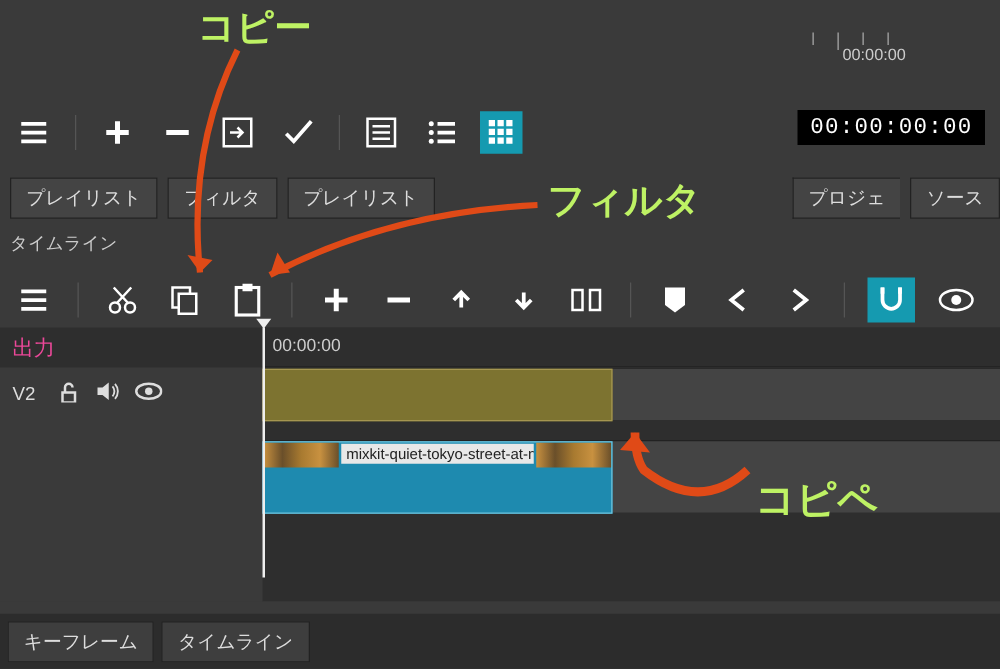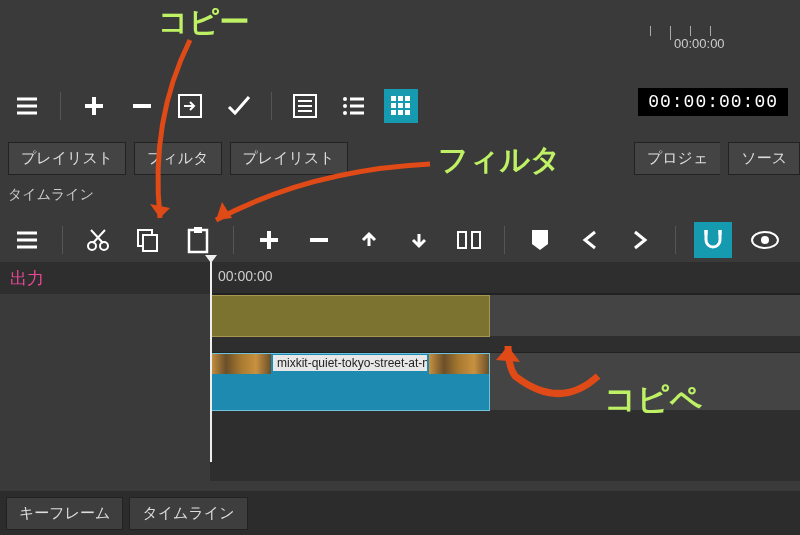--- a/index.html
+++ b/index.html
@@ -313,20 +313,34 @@
   <div class="icon-btn">
     <svg width="30" height="22">
         <ellipse cx="15" cy="11" rx="13" ry="8" fill="none" stroke="#fff" stroke-width="2"></ellipse>
         <circle cx="15" cy="11" r="4" fill="#fff"></circle>
       </svg>
   </div>
 </div>
 
 <div class="track-header">
   <div class="output">出力</div>
+  <div class="row">
+    <span class="label">V2</span>
+    <span><svg width="18" height="18">
+          <path d="M4 18V10h10v8zM6 10V6a3 3 0 016 0" fill="none" stroke="#ddd" stroke-width="2"></path>
+        </svg></span>
+    <span><svg width="20" height="16">
+          <path d="M2 5h4l5-4v14l-5-4H2z" fill="#ddd"></path>
+          <path d="M14 4a6 6 0 010 8M16 2a9 9 0 010 12" stroke="#ddd" fill="none" stroke-width="1.5"></path>
+        </svg></span>
+    <span><svg width="22" height="16">
+          <ellipse cx="11" cy="8" rx="10" ry="6" fill="none" stroke="#ddd" stroke-width="2"></ellipse>
+          <circle cx="11" cy="8" r="3" fill="#ddd"></circle>
+        </svg></span>
+  </div>
 </div>
 
 <div class="timeline-area">
   <div class="timeline-ruler">
     <div class="label" style="left:8px">00:00:00</div>
   </div>
   <div class="track">
     <div class="clip-a"></div>
   </div>
   <div class="track" style="height:58px;margin-top:16px">

